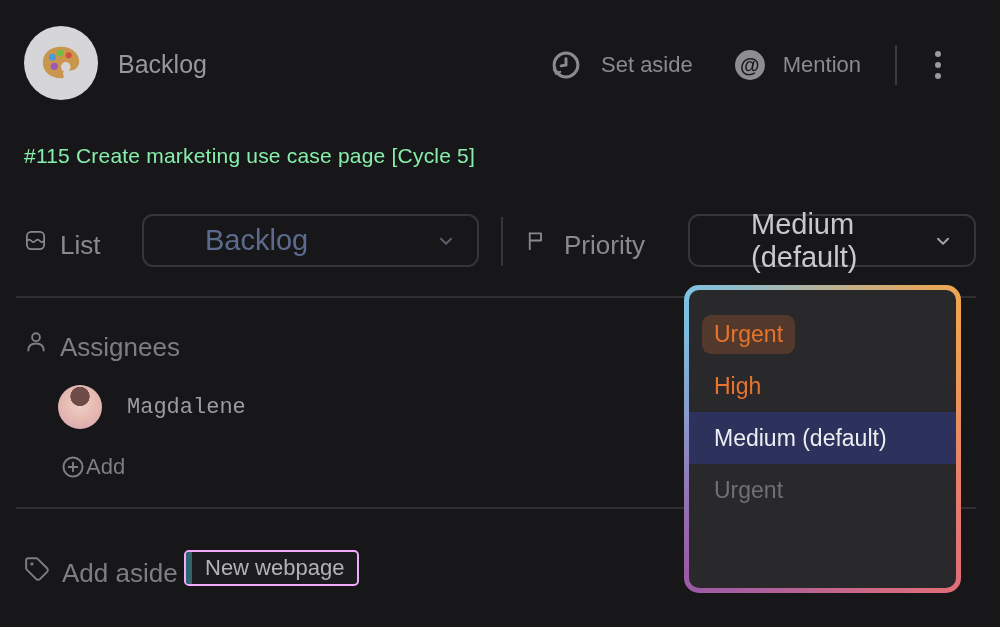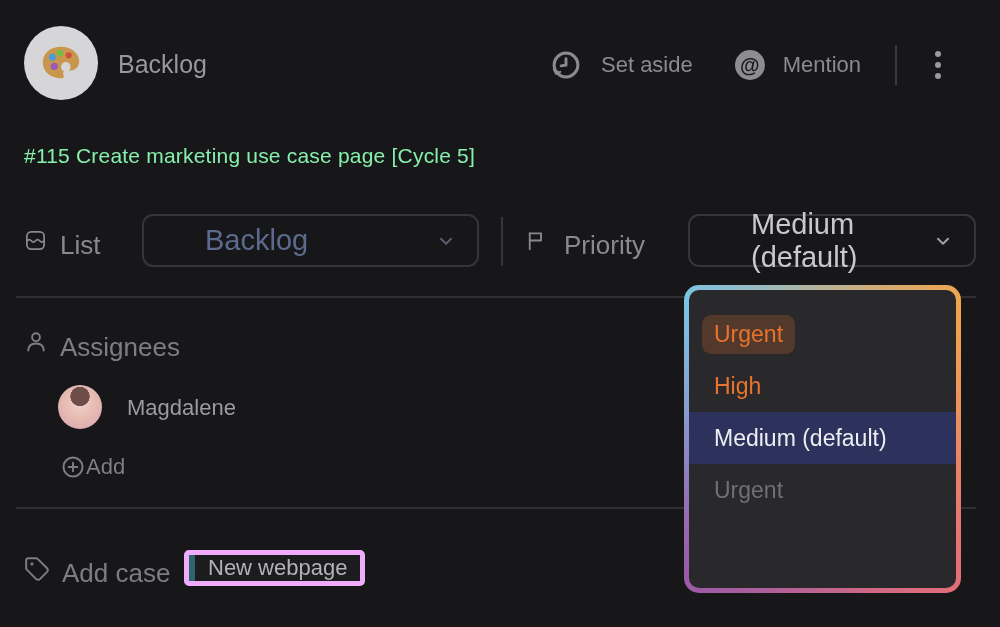--- a/index.html
+++ b/index.html
@@ -45,28 +45,28 @@
   .h-rule{position:absolute;left:16px;width:960px;height:2px;background:#2f2f32;z-index:1;}
   .rule-1{top:296px;}
   .rule-2{top:507px;}
   
   .icon-person{left:24px;top:330px;}
   .lbl-assignees{left:60px;top:332px;color:#7e7e81;}
   .member-avatar{position:absolute;left:58px;top:385px;width:44px;height:44px;border-radius:50%;
     background:
       radial-gradient(circle at 50% 26%, #6e4c48 0 24%, rgba(0,0,0,0) 25%),
       radial-gradient(circle at 50% 42%, #eed2c9 0%, #e6bab1 48%, #dfafb2 72%, #cfa3ad 100%);}
-  .member-name{position:absolute;left:127px;top:395px;font-size:22px;color:#9c9c9f;}
+  .member-name{position:absolute;left:127px;top:395px;font-size:22px;color:#9c9c9f;font-family:Liberation Mono, monospace;}
   .add-row{position:absolute;left:60px;top:454px;display:flex;align-items:center;color:#7e7e81;cursor:pointer;}
   .add-row .add-text{font-size:22px;}
   
   .icon-tag{left:24px;top:556px;}
   .lbl-addlabel{left:62px;top:558px;color:#7e7e81;}
   .label-chip{position:absolute;left:184px;top:550px;height:36px;display:flex;align-items:stretch;
-    border:5px solid #f0abfc;border-radius:5px;overflow:hidden;background:#1c1c1e;box-sizing:border-box;cursor:pointer;}
+    border:2px solid #f0abfc;border-radius:5px;overflow:hidden;background:#1c1c1e;box-sizing:border-box;cursor:pointer;}
   .chip-accent{width:6px;background:#2e646c;}
   .chip-text{display:flex;align-items:center;padding:0 13px;font-size:22px;color:#b3b3b6;}
   
   .dd-wrap{position:absolute;left:684px;top:285px;width:277px;height:308px;box-sizing:border-box;
     padding:5px;border-radius:15px;z-index:5;
     background:conic-gradient(from 45deg, #f0a44e 0%, #e46f76 25%, #9a5aa8 50%, #7cc2e4 75%, #f0a44e 100%);}
   .dd-panel{width:100%;height:100%;background:#29292c;border-radius:10px;box-sizing:border-box;
     padding:18px 0;overflow:hidden;}
   .dd-item{height:52px;display:flex;align-items:center;padding-left:25px;font-size:23px;cursor:pointer;}
   .dd-item.hovered .hl-chip{background:rgba(232,115,43,0.22);border-radius:9px;padding:6px 12px;margin-left:-12px;color:#e8732b;}
@@ -177,21 +177,21 @@
   </div>
 
   <div class="h-rule rule-2"></div>
 
   <span class="prop-icon icon-tag">
     <svg width="26" height="26" viewBox="0 0 24 24" fill="none" stroke="#7e7e81" stroke-width="1.8" stroke-linecap="round" stroke-linejoin="round">
       <path d="M12.6 2.6 A2 2 0 0 0 11.2 2 H4 a2 2 0 0 0 -2 2 v7.2 a2 2 0 0 0 .6 1.4 l8.7 8.7 a2.4 2.4 0 0 0 3.4 0 l6.6-6.6 a2.4 2.4 0 0 0 0-3.4 z"></path>
       <circle cx="7.3" cy="7.3" r="0.6"></circle>
     </svg>
   </span>
-  <div class="prop-label lbl-addlabel">Add case</div>
+  <div class="prop-label lbl-addlabel">Add aside</div>
 
   <div class="label-chip">
     <div class="chip-accent"></div>
     <div class="chip-text">New webpage</div>
   </div>
 
   <div class="dd-wrap">
     <div class="dd-panel">
       <div class="dd-item hovered">
         <span class="hl-chip">Urgent</span>

